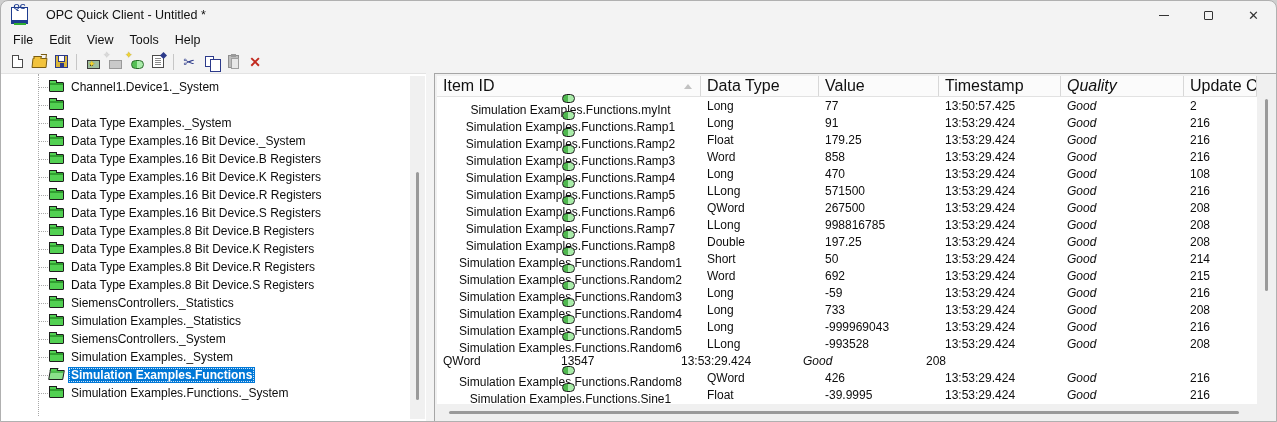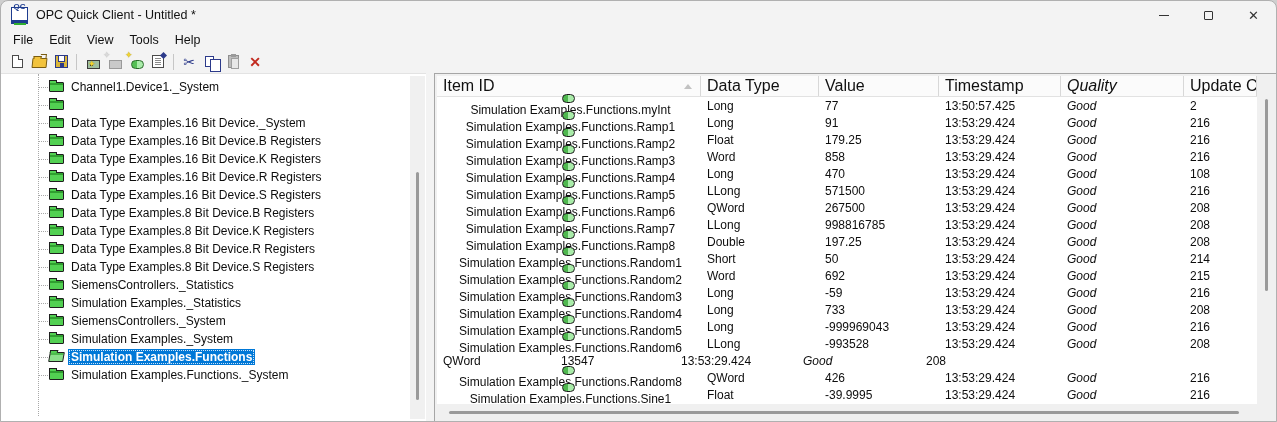--- a/index.html
+++ b/index.html
@@ -18,21 +18,21 @@
 
   
   .titlebar { height: 28px; display: flex; align-items: center; padding-left: 10px; flex: none; }
   .app-icon {
     width: 17px; height: 17px; background: #fff;
     border: 1px solid #1d3c8f; position: relative; flex: none;
     display: flex; align-items: center; justify-content: center;
   }
   .app-icon .qc { font-size: 8px; font-weight: bold; color: #1d3c8f; line-height: 8px; letter-spacing: 0; border-bottom: 2px solid #2fae2f; padding-bottom: 12px; margin-top: -3px; }
   .app-icon::after { content:""; position: absolute; left: 0; right: 0; bottom: 0; height: 3px; background: #1d3c8f; }
-  .title-text { margin-left: 8px; font-size: 12.5px; color: #101010; white-space: nowrap; }
+  .title-text { margin-left: 18px; font-size: 12.5px; color: #101010; white-space: nowrap; }
   .win-controls { margin-left: auto; display: flex; height: 28px; }
   .win-btn { width: 45px; height: 28px; display: flex; align-items: center; justify-content: center; }
   .glyph-min { width: 10px; height: 0; border-top: 1px solid #333; }
   .glyph-max { width: 9px; height: 9px; border: 1.2px solid #333; border-radius: 1px; }
   .glyph-close { font-size: 13px; color: #333; line-height: 13px; }
 
   
   .menubar { height: 21px; display: flex; align-items: center; padding-left: 4px; flex: none; font-size: 12.5px; color: #111; }
   .menu-item { padding: 2px 8px; }
 
@@ -186,20 +186,25 @@
           <span class="folder"></span>
           <span class="tree-label">Channel1.Device1._System</span>
         </div>
         <div class="tree-item">
           <span class="tree-conn"></span>
           <span class="folder"></span>
         </div>
         <div class="tree-item">
           <span class="tree-conn"></span>
           <span class="folder"></span>
+          <span class="tree-label">Data Type Examples._System</span>
+        </div>
+        <div class="tree-item">
+          <span class="tree-conn"></span>
+          <span class="folder"></span>
           <span class="tree-label">Data Type Examples.16 Bit Device._System</span>
         </div>
         <div class="tree-item">
           <span class="tree-conn"></span>
           <span class="folder"></span>
           <span class="tree-label">Data Type Examples.16 Bit Device.B Registers</span>
         </div>
         <div class="tree-item">
           <span class="tree-conn"></span>
           <span class="folder"></span>

